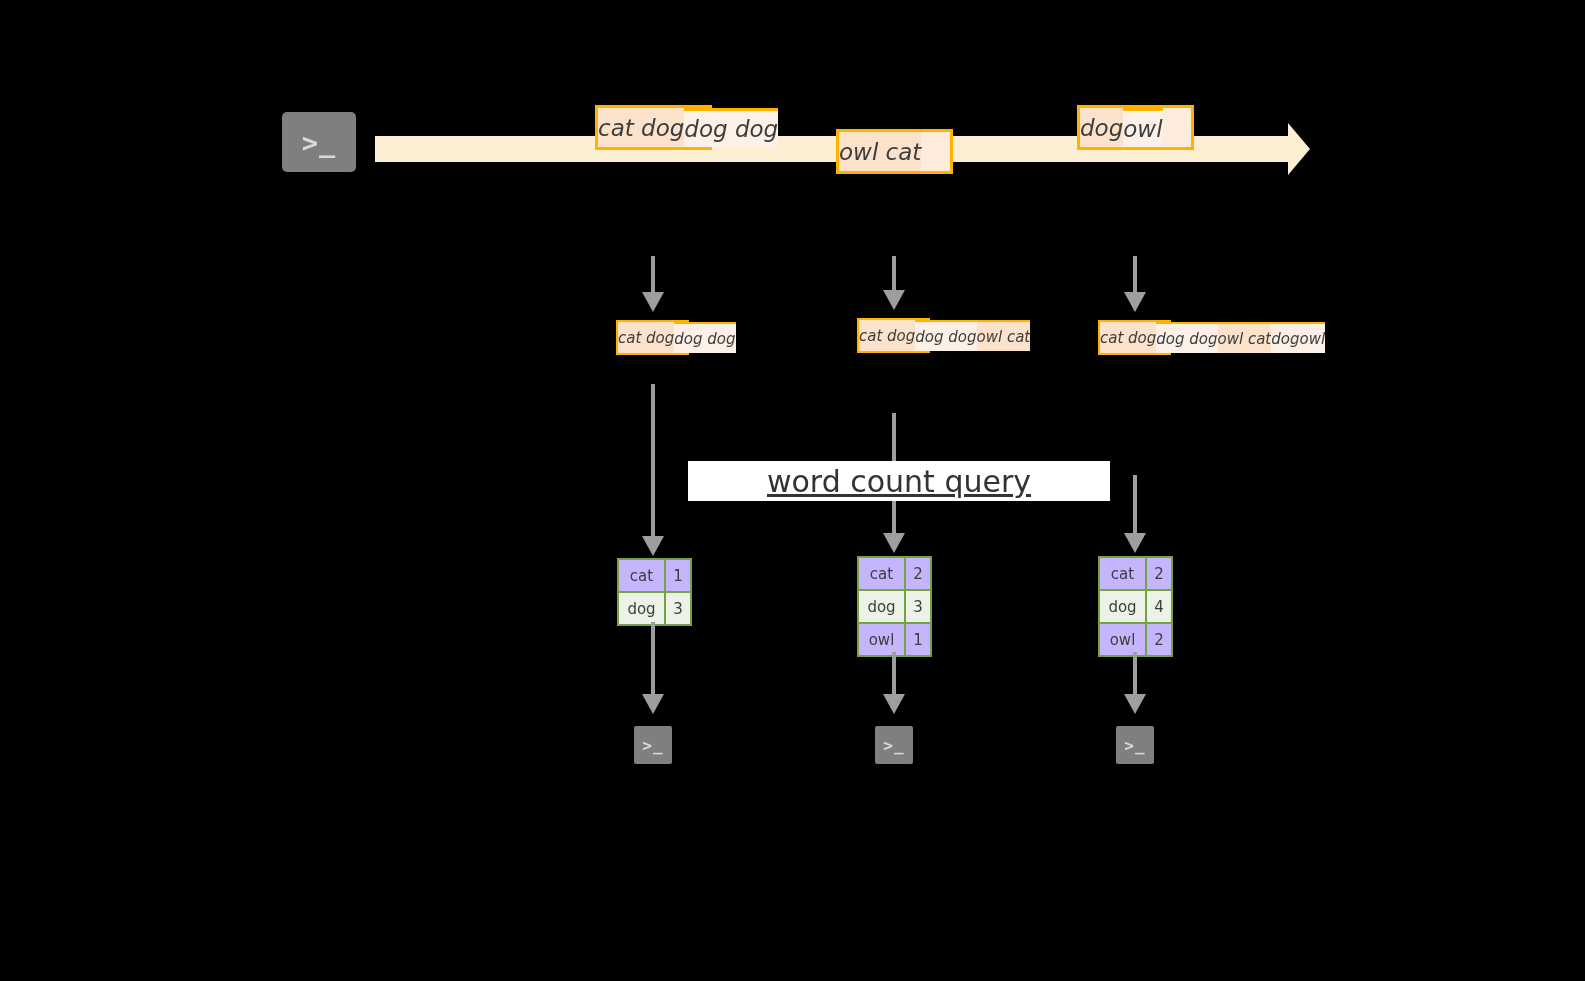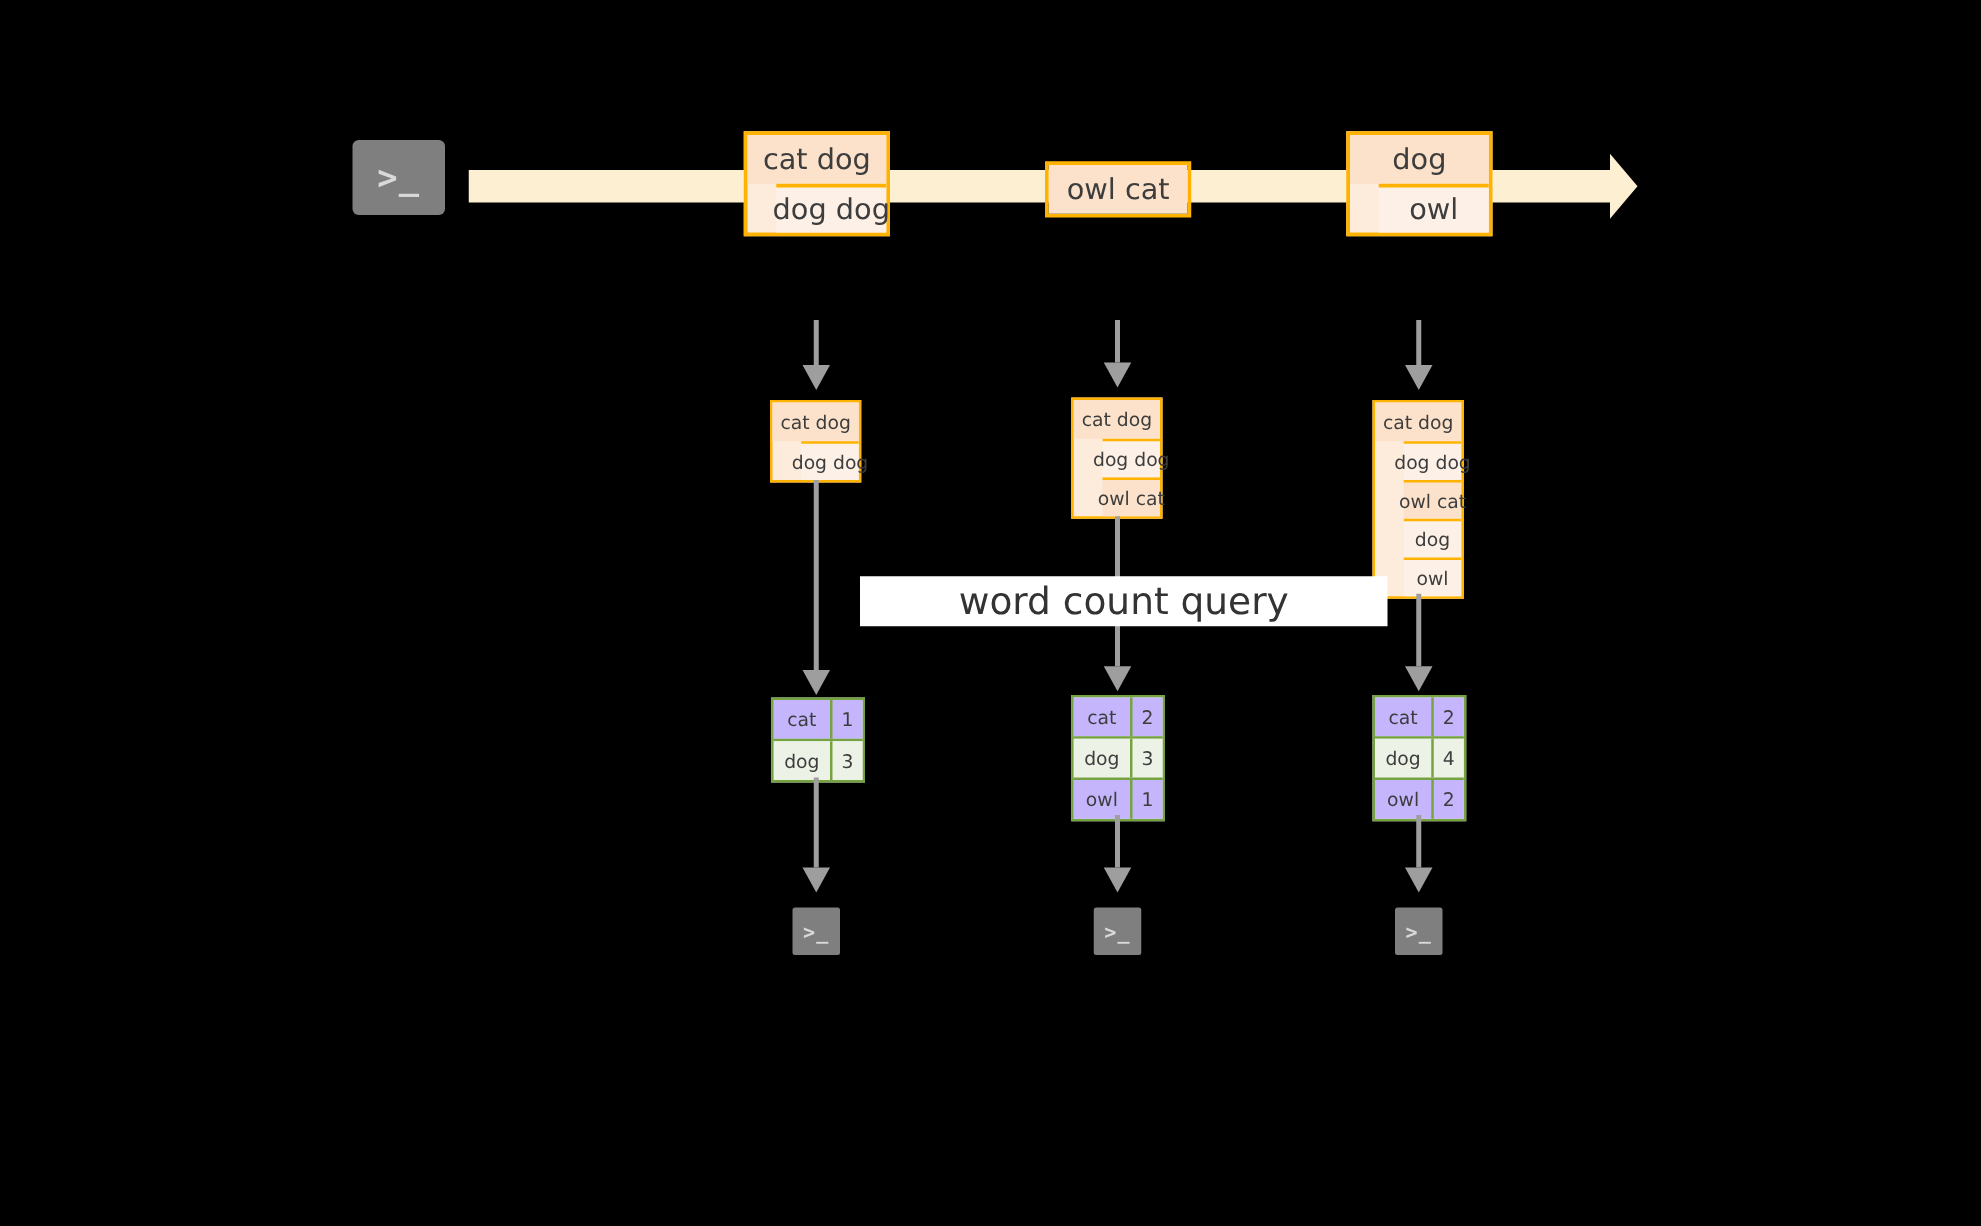--- a/index.html
+++ b/index.html
@@ -68,32 +68,33 @@
   .terminal.small .hatch { left: -7px; top: -7px; right: -7px; bottom: -7px; border-radius: 11px; }
 
   
   .obox {
     position: absolute;
     box-sizing: border-box;
     border: 3px solid #FFB300;
     background: #FDEBDC;
     color: #3d3d3d;
     display: flex;
-    flex-direction: column;
+    flex-direction: row;
+    font-style: italic;
   }
   .obox .row {
     box-sizing: border-box;
     display: flex;
     align-items: center;
     justify-content: center;
     background: #FDF1E7;
     white-space: nowrap;
   }
   .obox .row.dark { background: #FCE2CA; }
-  .obox .row + .row { border-top: 3px solid #FFB300; margin-left: 23px; }
+  .obox .row + .row { border-top: 3px solid #FFB300; }
 
   .obox.large { border-width: 3px; }
   .obox.large .row { height: 39px; font-size: 23px; }
   .obox.small .row { height: 31px; font-size: 15px; }
   .obox.small .row + .row { border-top: 2px solid #FFB300; }
   .obox.small { border-width: 2px; }
 
   
   .gtab {
     position: absolute;
@@ -143,20 +144,21 @@
   }
 
   
   .label-band {
     position: absolute;
     background: #FFFFFF;
     display: flex;
     align-items: center;
     justify-content: center;
     color: #333333;
+    text-decoration: underline;
   }
   .label-band .txt {
     font-size: 30px;
     color: #333333;
     white-space: nowrap;
   }
 </style>
 </head>
 <body>
 

